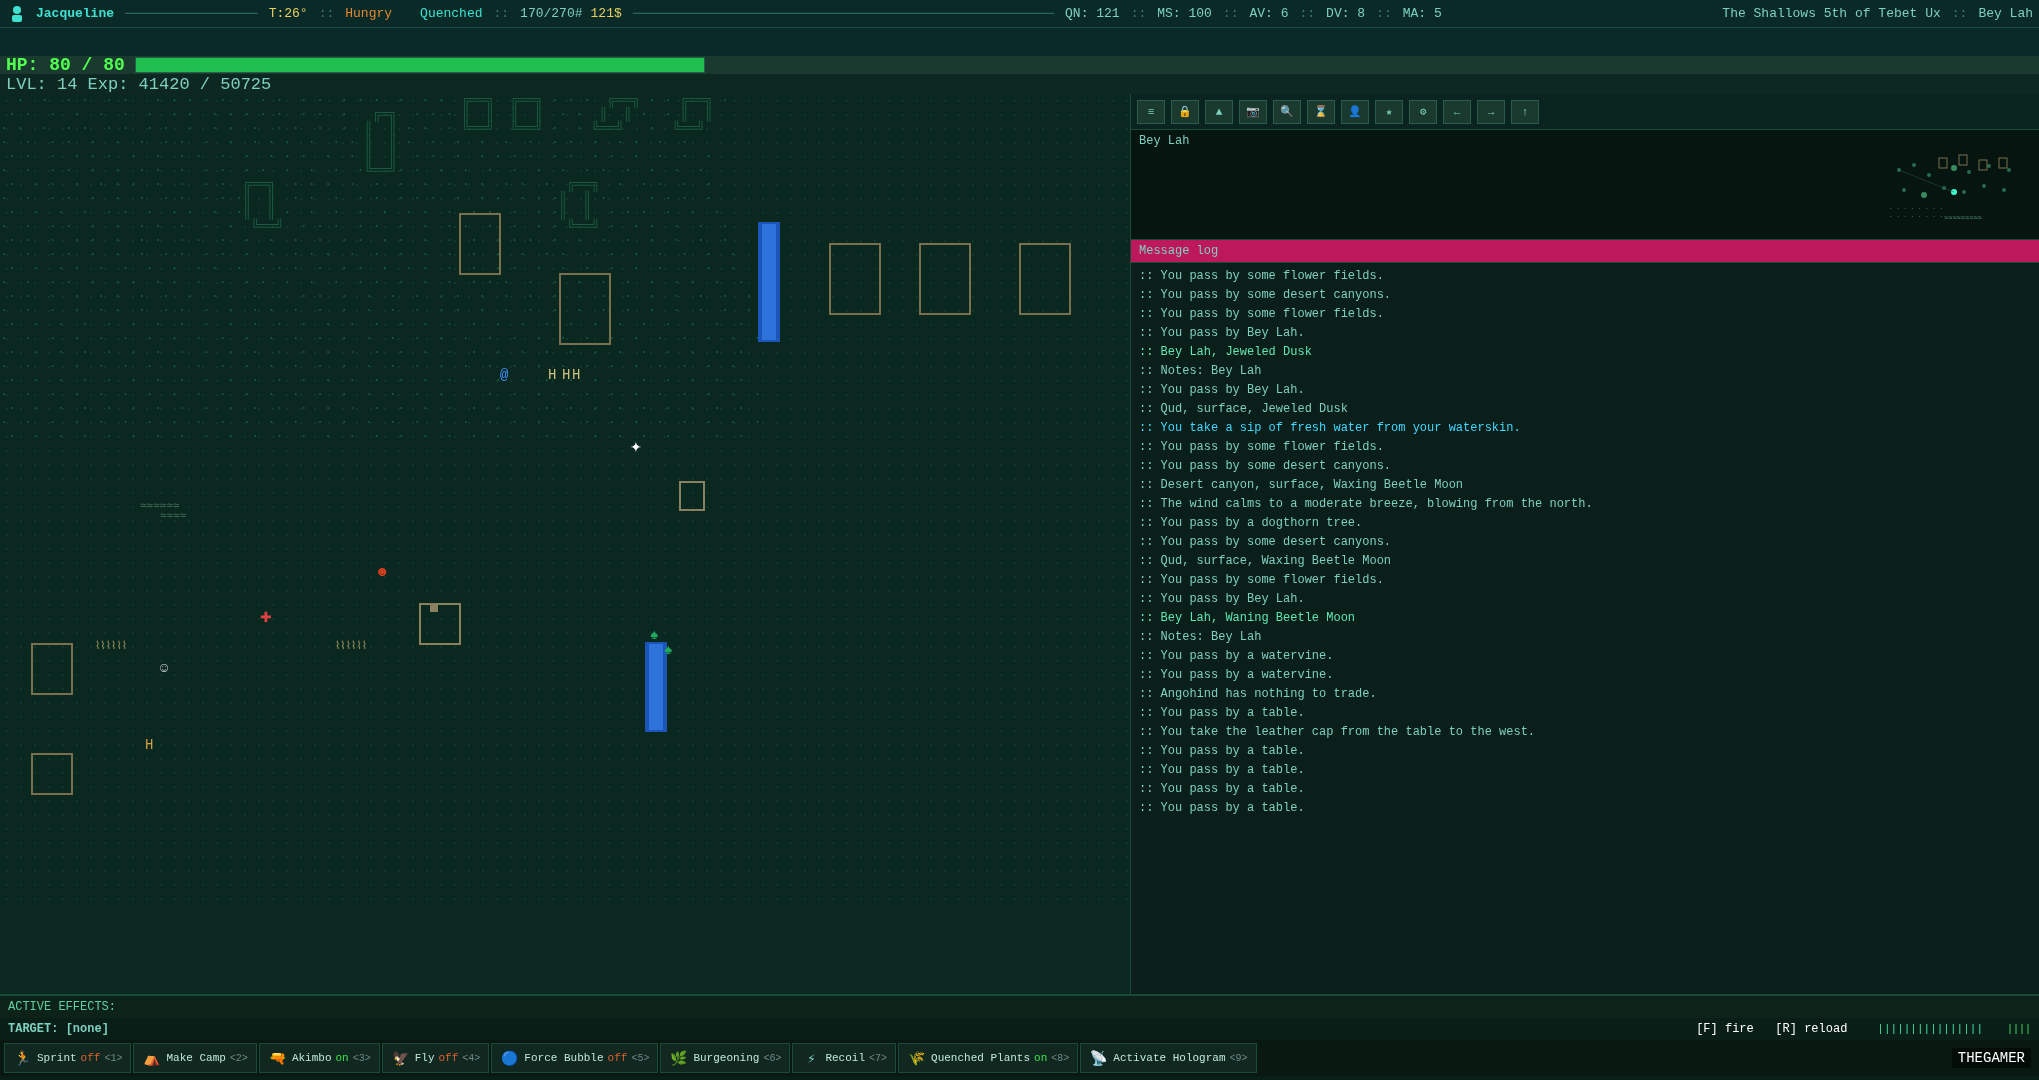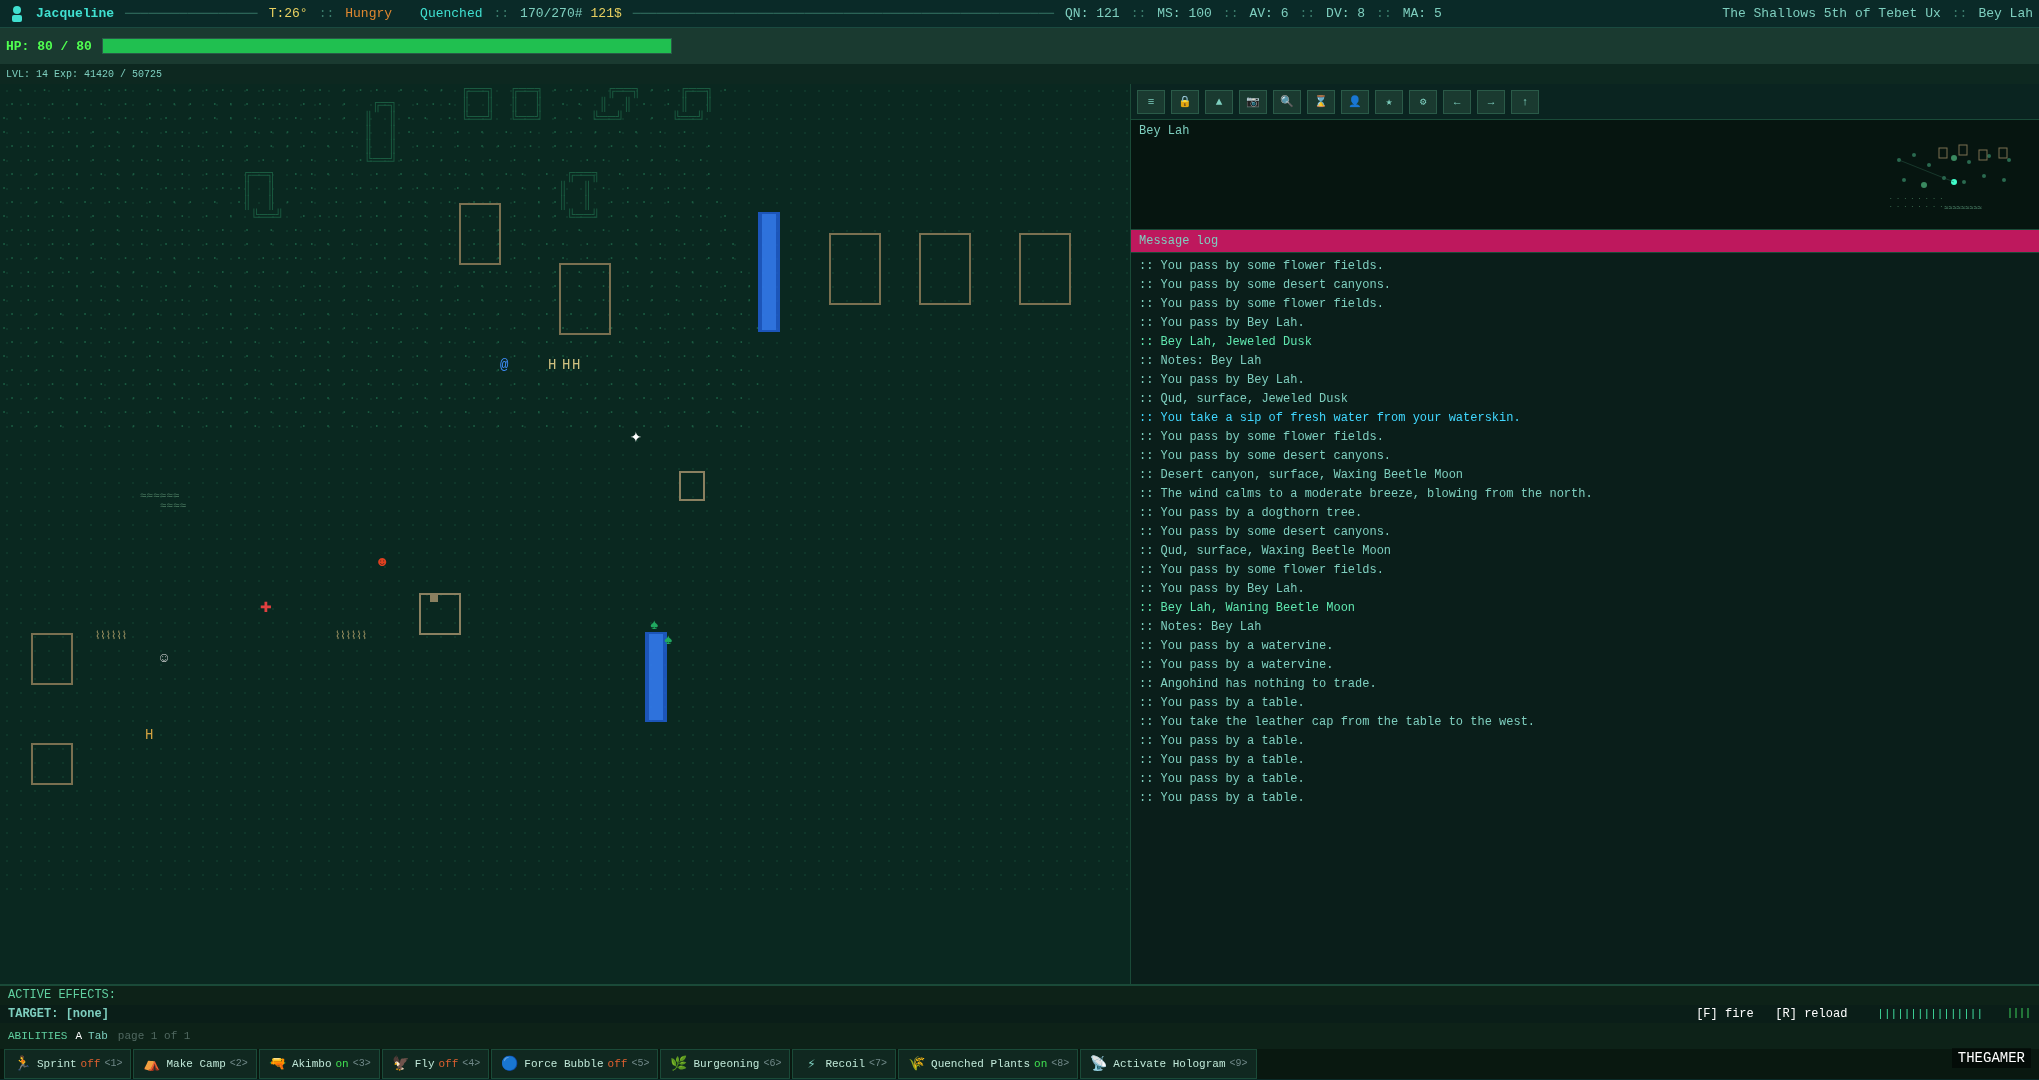--- a/index.html
+++ b/index.html
@@ -38,27 +38,28 @@
     .stat-orange { color: #e08830; }
     .location-area {
       margin-left: auto;
       color: #7ecfbf;
       font-size: 13px;
     }
     .player-name { color: #40e0d0; font-weight: bold; }
 
     
     #hp-bar-row {
-      height: 36px;
+      height: 18px;
       background: #1a3a30;
       display: flex;
       align-items: center;
       padding: 0 6px;
       gap: 10px;
-      font-size: 13px;
+      font-size: 18px;
+      margin-top: 28px;
     }
     #hp-bar-container {
       width: 570px;
       height: 16px;
       background: #0a1a14;
       border: 1px solid #2a5a48;
       position: relative;
     }
     #hp-bar-fill {
       height: 100%;
@@ -67,21 +68,21 @@
     }
     .hp-text { color: #50ff50; font-weight: bold; }
 
     
     #lvl-row {
       height: 20px;
       background: #0d2820;
       display: flex;
       align-items: center;
       padding: 0 6px;
-      font-size: 10px;
+      font-size: 17px;
       color: #7ecfbf;
     }
 
     
     #main-layout {
       display: flex;
       width: 100%;
       height: calc(1080px - 28px - 22px - 20px - 110px);
     }
 
@@ -533,26 +534,20 @@
     </span>
 
     <span style="color:#40e0a0; font-size:11px; margin-left:10px;">
       ||||||||||||||||
     </span>
     <span style="color:#40e060; font-size:10px; margin-left:4px;">
       ||||
     </span>
   </div>
 
-  <div id="abilities-row">
-    <span class="abilities-label">ABILITIES</span>
-    <span style="color:#ffffff; cursor:pointer; margin-right:2px;">A</span>
-    <span style="color:#7ecfbf;">Tab</span>
-    <span style="margin-left:6px; color:#506860;">page 1 of 1</span>
-  </div>
 
   <div id="abilities-bar">
   <div class="ability-item">
         <span class="ability-icon">🏃</span>
         <span class="ability-name">Sprint</span>
         <span class="ability-status-off">off</span>
         <span class="ability-key-hint">&lt;1&gt;</span>
       </div>
       <div class="ability-item">
         <span class="ability-icon">⛺</span>

